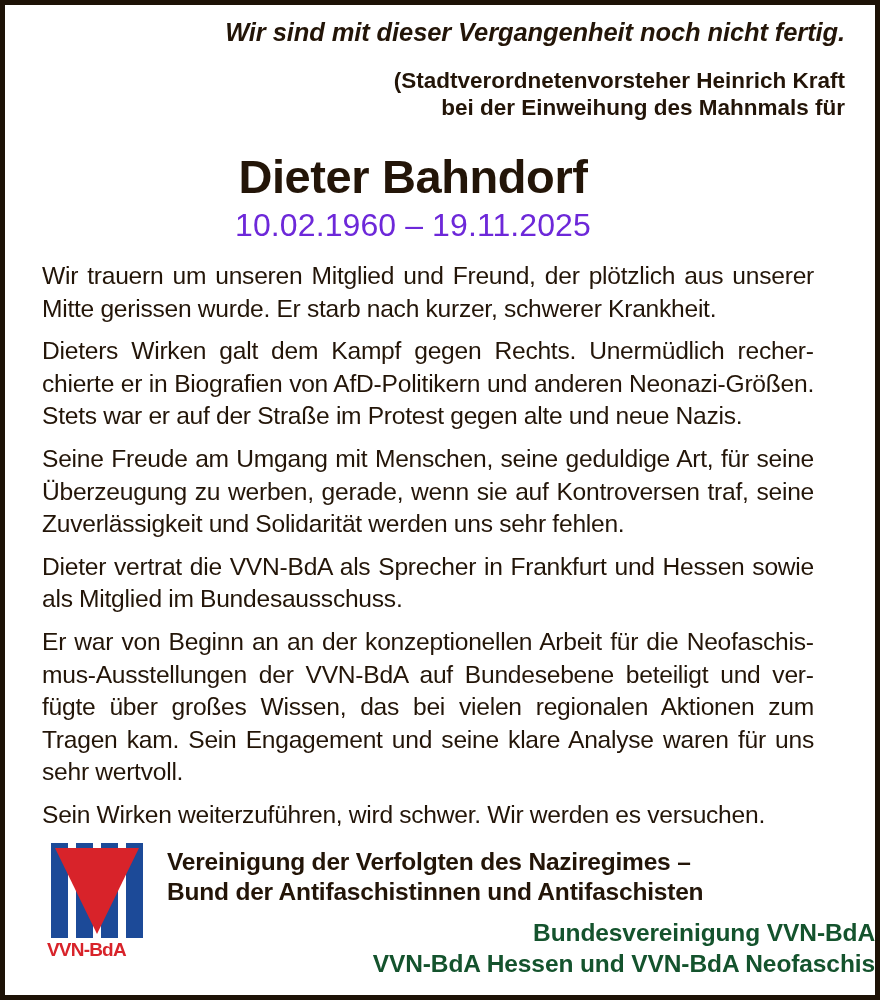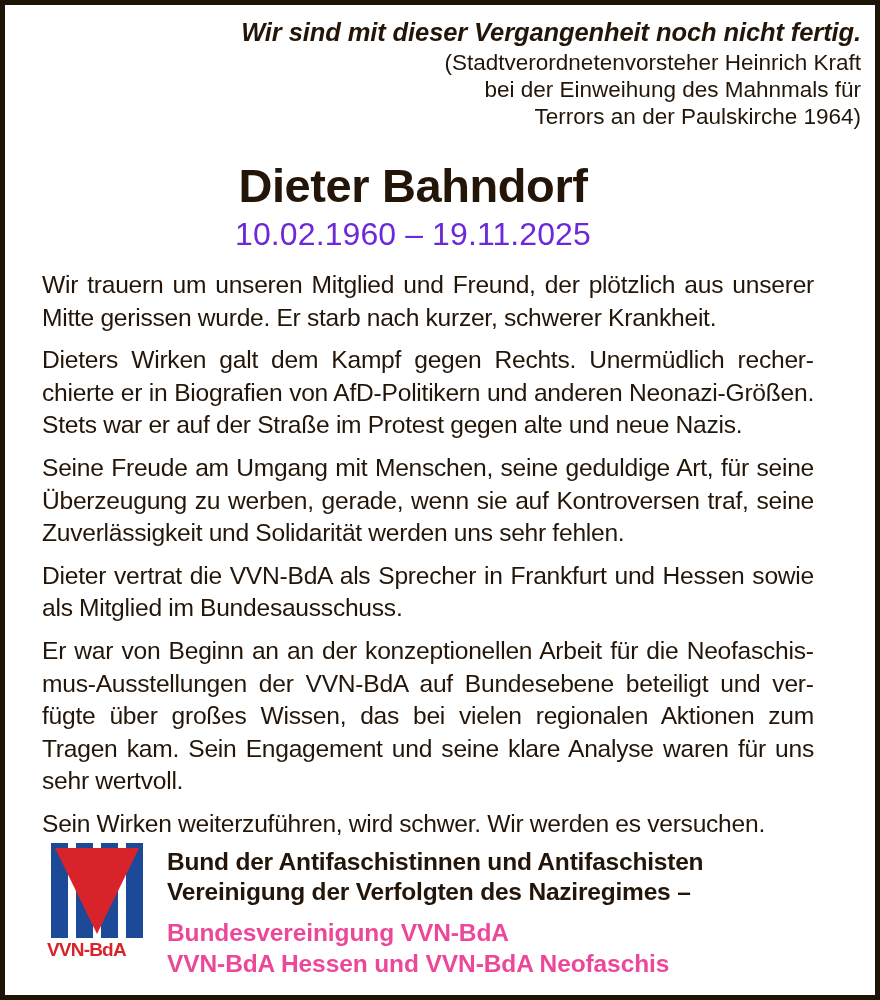--- a/index.html
+++ b/index.html
@@ -27,34 +27,35 @@
     left: 0; top: 0;
     width: 870px;
     height: 990px;
     box-sizing: border-box;
     padding: 0;
   }
 
   
   .quote-block {
     padding-top: 12px;
-    padding-right: 14px;
+    padding-right: 30px;
     text-align: right;
   }
   .quote-line {
     font-weight: bold;
     font-style: italic;
     font-size: 25.5px;
     line-height: 30px;
     letter-spacing: -0.1px;
     color: #231508;
     white-space: nowrap;
   }
   .quote-attrib {
-    margin-top: 2px;
+    margin-top: 20px;
+    font-weight: bold;
   }
   .quote-attrib-line {
     font-size: 22.5px;
     line-height: 27px;
     color: #231508;
     font-stretch: semi-condensed;
     white-space: nowrap;
   }
 
   
@@ -170,37 +171,37 @@
     letter-spacing: -0.2px;
     white-space: nowrap;
   }
   .org-units {
     margin-top: 10px;
   }
   .org-unit-line {
     font-size: 24.5px;
     font-weight: bold;
     line-height: 31px;
-    color: #ec4899;
+    color: #14532d;
     letter-spacing: -0.1px;
     white-space: nowrap;
+    text-align: right;
   }
 </style>
 </head>
 <body>
 
 <div class="notice">
   <div class="inner">
 
     <div class="quote-block">
       <div class="quote-line">Wir sind mit dieser Vergangenheit noch nicht fertig.</div>
       <div class="quote-attrib">
         <div class="quote-attrib-line">(Stadtverordnetenvorsteher Heinrich Kraft</div>
         <div class="quote-attrib-line">bei der Einweihung des Mahnmals für</div>
-        <div class="quote-attrib-line">Terrors an der Paulskirche 1964)</div>
       </div>
     </div>
 
     <div class="name-block">
       <div class="deceased-name">Dieter Bahndorf</div>
       <div class="deceased-dates">10.02.1960 – 19.11.2025</div>
     </div>
 
     <div class="body-block">
       <p class="body-par">Wir trauern um unseren Mitglied und Freund, der plötzlich aus un­serer Mitte gerissen wurde. Er starb nach kurzer, schwerer Krankheit.</p>
@@ -220,22 +221,22 @@
             <div class="stripe" style="left:25px; width:17px;"></div>
             <div class="stripe" style="left:50px; width:17px;"></div>
             <div class="stripe" style="left:75px; width:17px;"></div>
           </div>
           <div class="logo-triangle"></div>
           <div class="logo-caption">VVN-BdA</div>
         </div>
       </div>
 
       <div class="footer-text">
+        <div class="org-name-line">Vereinigung der Verfolgten des Naziregimes –</div>
         <div class="org-name-line">Bund der Antifaschistinnen und Antifaschisten</div>
-        <div class="org-name-line">Vereinigung der Verfolgten des Naziregimes –</div>
         <div class="org-units">
           <div class="org-unit-line">Bundesvereinigung VVN-BdA</div>
           <div class="org-unit-line">VVN-BdA Hessen und VVN-BdA Neofaschis</div>
         </div>
       </div>
 
     </div>
 
   </div>
 </div>

